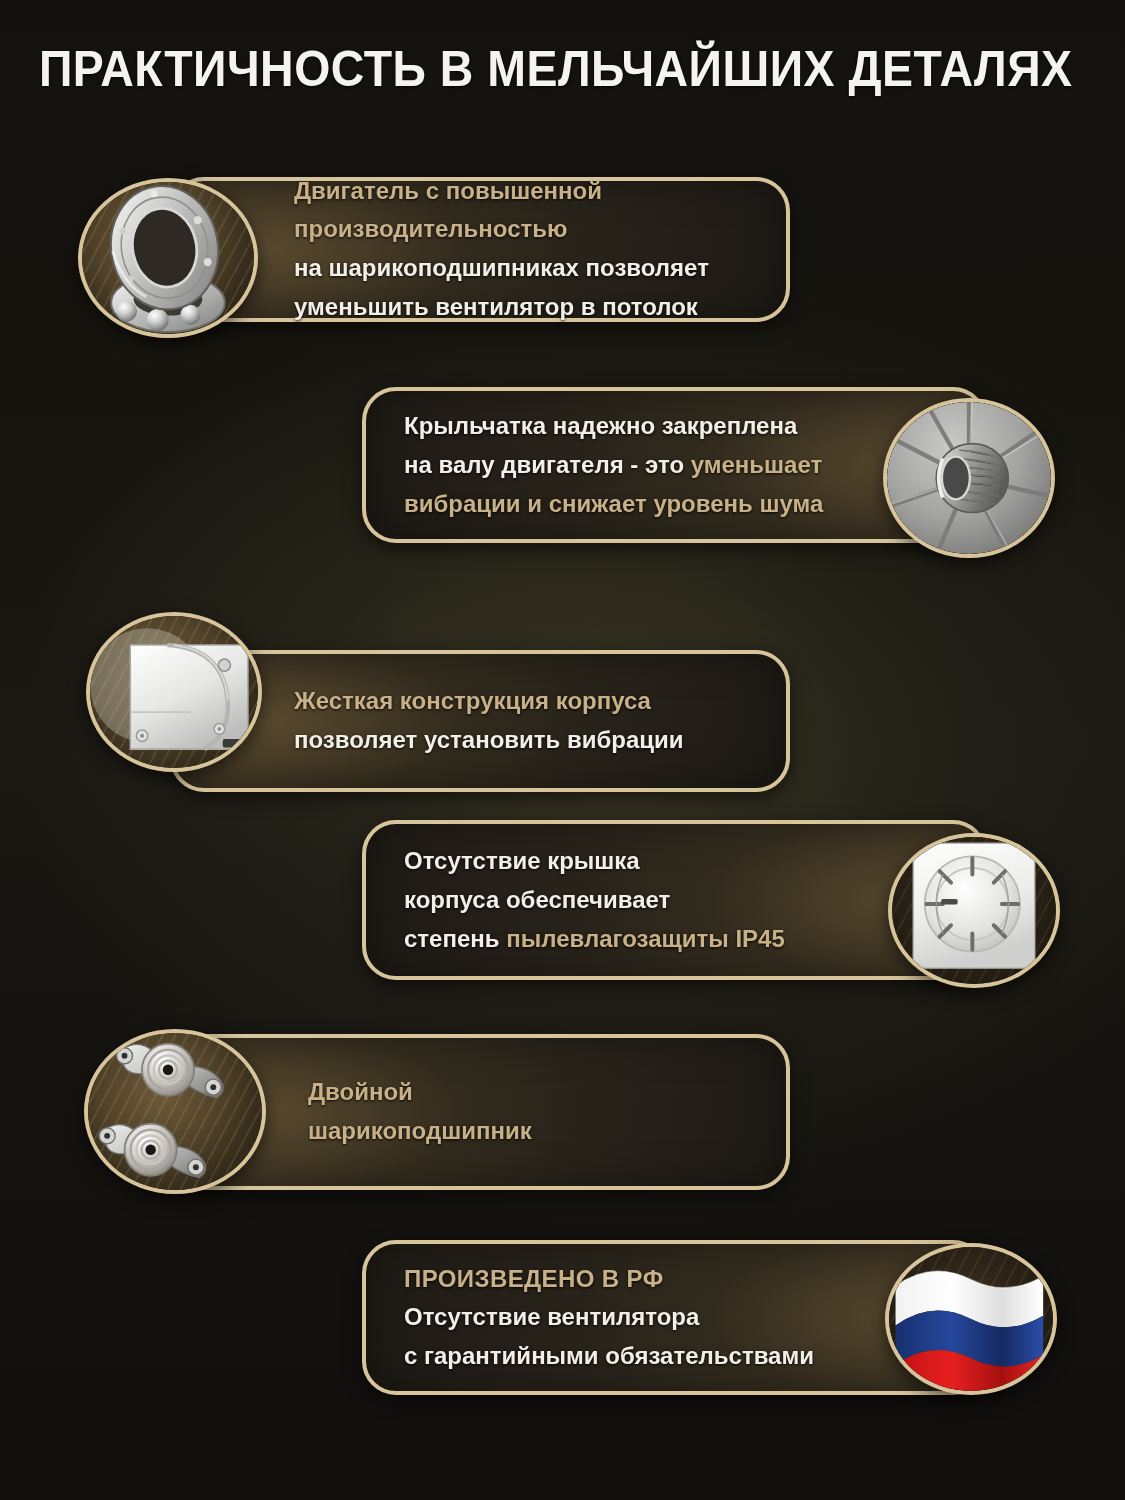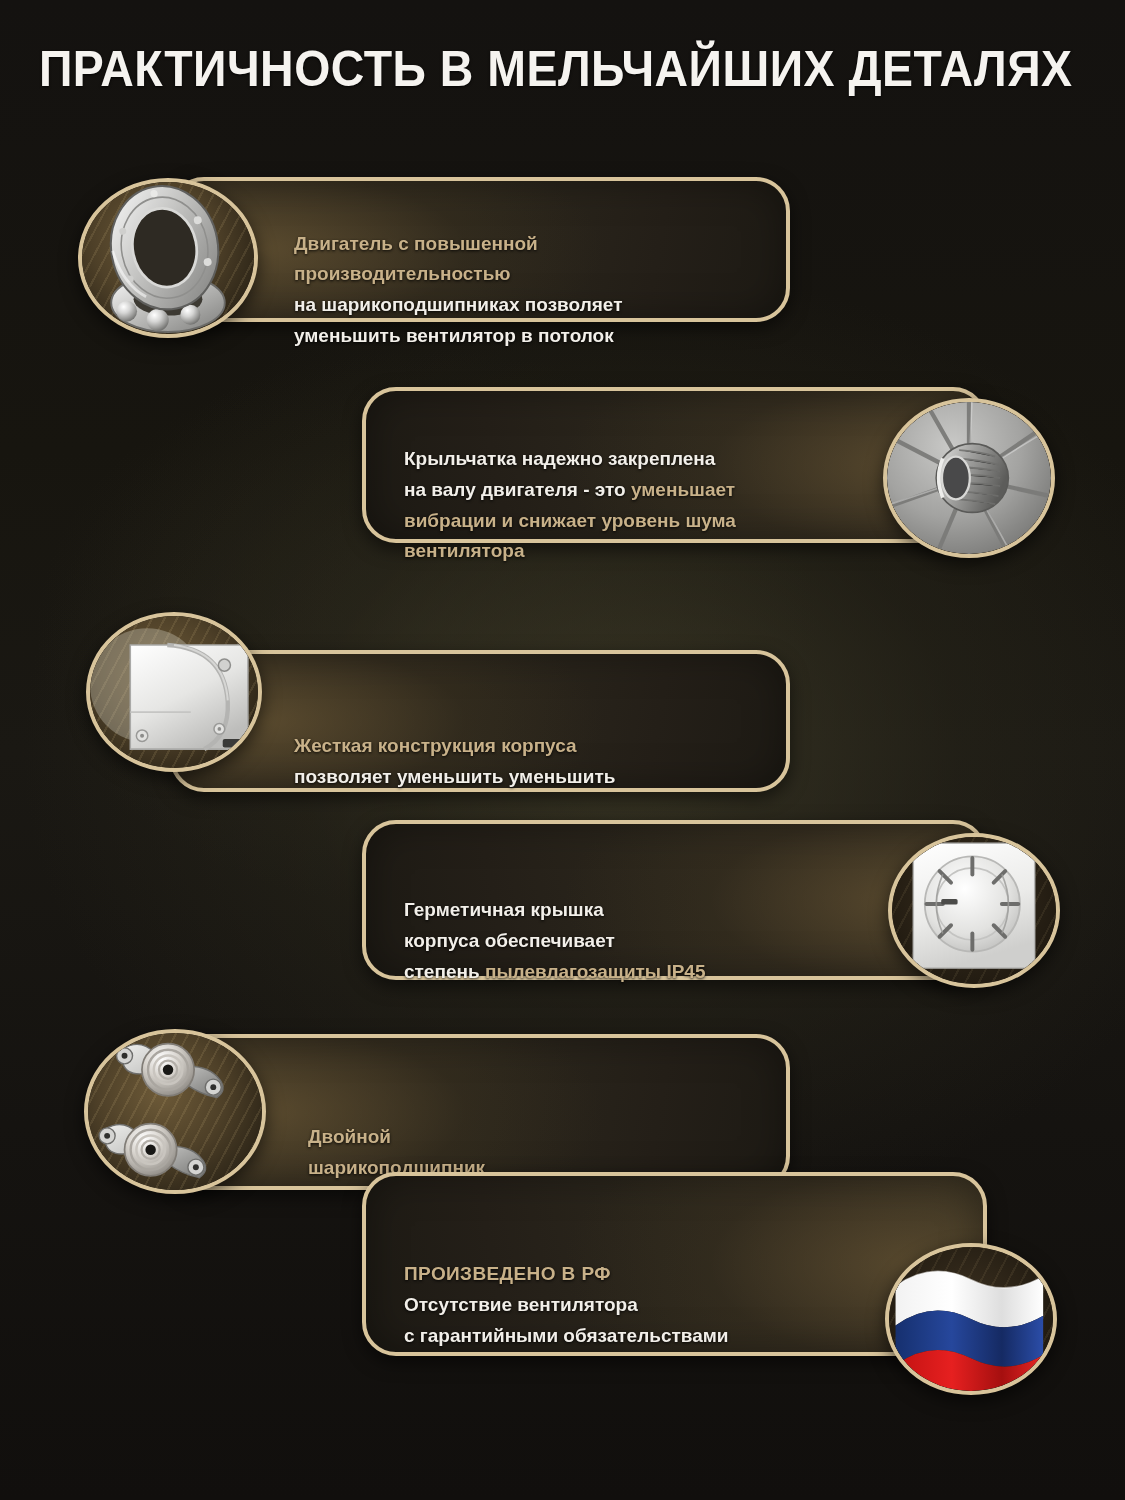--- a/index.html
+++ b/index.html
@@ -61,26 +61,25 @@
     background:
       radial-gradient(ellipse 70% 120% at 88% 50%, rgba(118,96,56,0.50) 0%, rgba(60,50,30,0.28) 46%, rgba(33,29,22,0.0) 80%),
       linear-gradient(260deg, #3b3425 0%, #342d21 22%, #2b261c 52%, #241f18 78%, #1d1a14 100%);
   }
 
   .card-text {
     position:absolute;
     top:50%;
     transform:translateY(-50%);
     line-height:1.62;
-    font-size:19px;
+    font-size:24px;
     font-weight:700;
     color:#f2efe9;
     text-shadow:0 1px 3px rgba(0,0,0,0.9);
     white-space:nowrap;
-    margin-top:41px;
   }
   .card-text .ln { display:block; }
   .card-text .gold { color:#c8b189; }
   .card-text .white { color:#f2efe9; }
   .card-text .caps {
     color:#c8b189;
     letter-spacing:0.4px;
   }
 
   
@@ -178,21 +177,20 @@
         </g>
       </svg>
     </div>
   </div>
 
   <div class="card right-icon" style="left:362px; top:387px; width:625px; height:156px;">
     <div class="card-text" style="left:38px;">
       <span class="ln white">Крыльчатка надежно закреплена</span>
       <span class="ln"><span class="white">на валу двигателя - это </span><span class="gold">уменьшает</span></span>
       <span class="ln gold">вибрации и снижает уровень шума</span>
-      <span class="ln gold">вентилятора</span>
     </div>
   </div>
   <div class="icon-circle" style="left:883px; top:398px; width:172px; height:160px;">
     <div class="icon-inner">
       <div class="hatch-bg dark"></div>
       <svg class="art" viewBox="0 0 100 100" preserveAspectRatio="xMidYMid slice" aria-hidden="true">
         <defs>
           <radialGradient id="g_imp" cx="40%" cy="32%" r="80%">
             <stop offset="0%" stop-color="#c9c9c7"></stop>
             <stop offset="50%" stop-color="#a3a3a1"></stop>
@@ -235,21 +233,21 @@
         <ellipse cx="42" cy="50" rx="8.5" ry="13" fill="#49494a"></ellipse>
         <ellipse cx="42" cy="50" rx="8.5" ry="13" fill="none" stroke="#d8d8d6" stroke-width="1.4"></ellipse>
         <path d="M34 38 q-5 12 0 24" fill="none" stroke="#ededeb" stroke-width="2.2"></path>
       </svg>
     </div>
   </div>
 
   <div class="card" style="left:170px; top:650px; width:620px; height:142px;">
     <div class="card-text" style="left:120px;">
       <span class="ln gold">Жесткая конструкция корпуса</span>
-      <span class="ln white">позволяет уменьшить уменьшить</span>
+      <span class="ln white">позволяет установить вибрации</span>
     </div>
   </div>
   <div class="icon-circle" style="left:86px; top:612px; width:176px; height:160px;">
     <div class="icon-inner">
       <div class="hatch-bg"></div>
       <svg class="art" viewBox="0 0 100 100" preserveAspectRatio="xMidYMid slice" aria-hidden="true">
         <defs>
           <linearGradient id="g_plastic" x1="0" y1="0" x2="0.6" y2="1">
             <stop offset="0%" stop-color="#ffffff"></stop>
             <stop offset="55%" stop-color="#e6e6e4"></stop>
@@ -270,21 +268,21 @@
           <circle cx="58" cy="16" r="3.6" fill="#d2d2d0" stroke="#8f8f8d" stroke-width="0.9"></circle>
           <rect x="57" y="60" width="13" height="5" rx="1.2" fill="#3a3a38"></rect>
           <path d="M2 44 H38" stroke="#c5c5c3" stroke-width="1"></path>
         </g>
       </svg>
     </div>
   </div>
 
   <div class="card right-icon" style="left:362px; top:820px; width:625px; height:160px;">
     <div class="card-text" style="left:38px;">
-      <span class="ln white">Герметичная крышка</span>
+      <span class="ln white">Отсутствие крышка</span>
       <span class="ln white">корпуса  обеспечивает</span>
       <span class="ln"><span class="white">степень </span><span class="gold">пылевлагозащиты IP45</span></span>
     </div>
   </div>
   <div class="icon-circle" style="left:888px; top:833px; width:172px; height:155px;">
     <div class="icon-inner">
       <div class="hatch-bg dark"></div>
       <svg class="art" viewBox="0 0 100 100" preserveAspectRatio="xMidYMid slice" aria-hidden="true">
         <defs>
           <linearGradient id="g_panel" x1="0" y1="0" x2="0.3" y2="1">
@@ -366,21 +364,21 @@
           <circle cx="42" cy="30" r="15" fill="url(#g_brg)" stroke="#807c76" stroke-width="1"></circle>
           <circle cx="42" cy="30" r="11.5" fill="none" stroke="#aaa6a0" stroke-width="1.4"></circle>
           <circle cx="42" cy="30" r="8.2" fill="none" stroke="#c9c5bf" stroke-width="1.4"></circle>
           <circle cx="42" cy="30" r="5.2" fill="none" stroke="#b3afa9" stroke-width="1.3"></circle>
           <circle cx="42" cy="30" r="3" fill="#181816"></circle>
         </g>
       </svg>
     </div>
   </div>
 
-  <div class="card right-icon" style="left:362px; top:1172px; width:625px; height:184px;">
+  <div class="card right-icon" style="left:362px; top:1240px; width:625px; height:155px;">
     <div class="card-text" style="left:38px;">
       <span class="ln caps">ПРОИЗВЕДЕНО В РФ</span>
       <span class="ln white">Отсутствие вентилятора</span>
       <span class="ln white">с гарантийными обязательствами</span>
     </div>
   </div>
   <div class="icon-circle" style="left:885px; top:1243px; width:172px; height:152px;">
     <div class="icon-inner">
       <div class="hatch-bg dark"></div>
       <svg class="art" viewBox="0 0 100 100" preserveAspectRatio="xMidYMid slice" aria-hidden="true">

